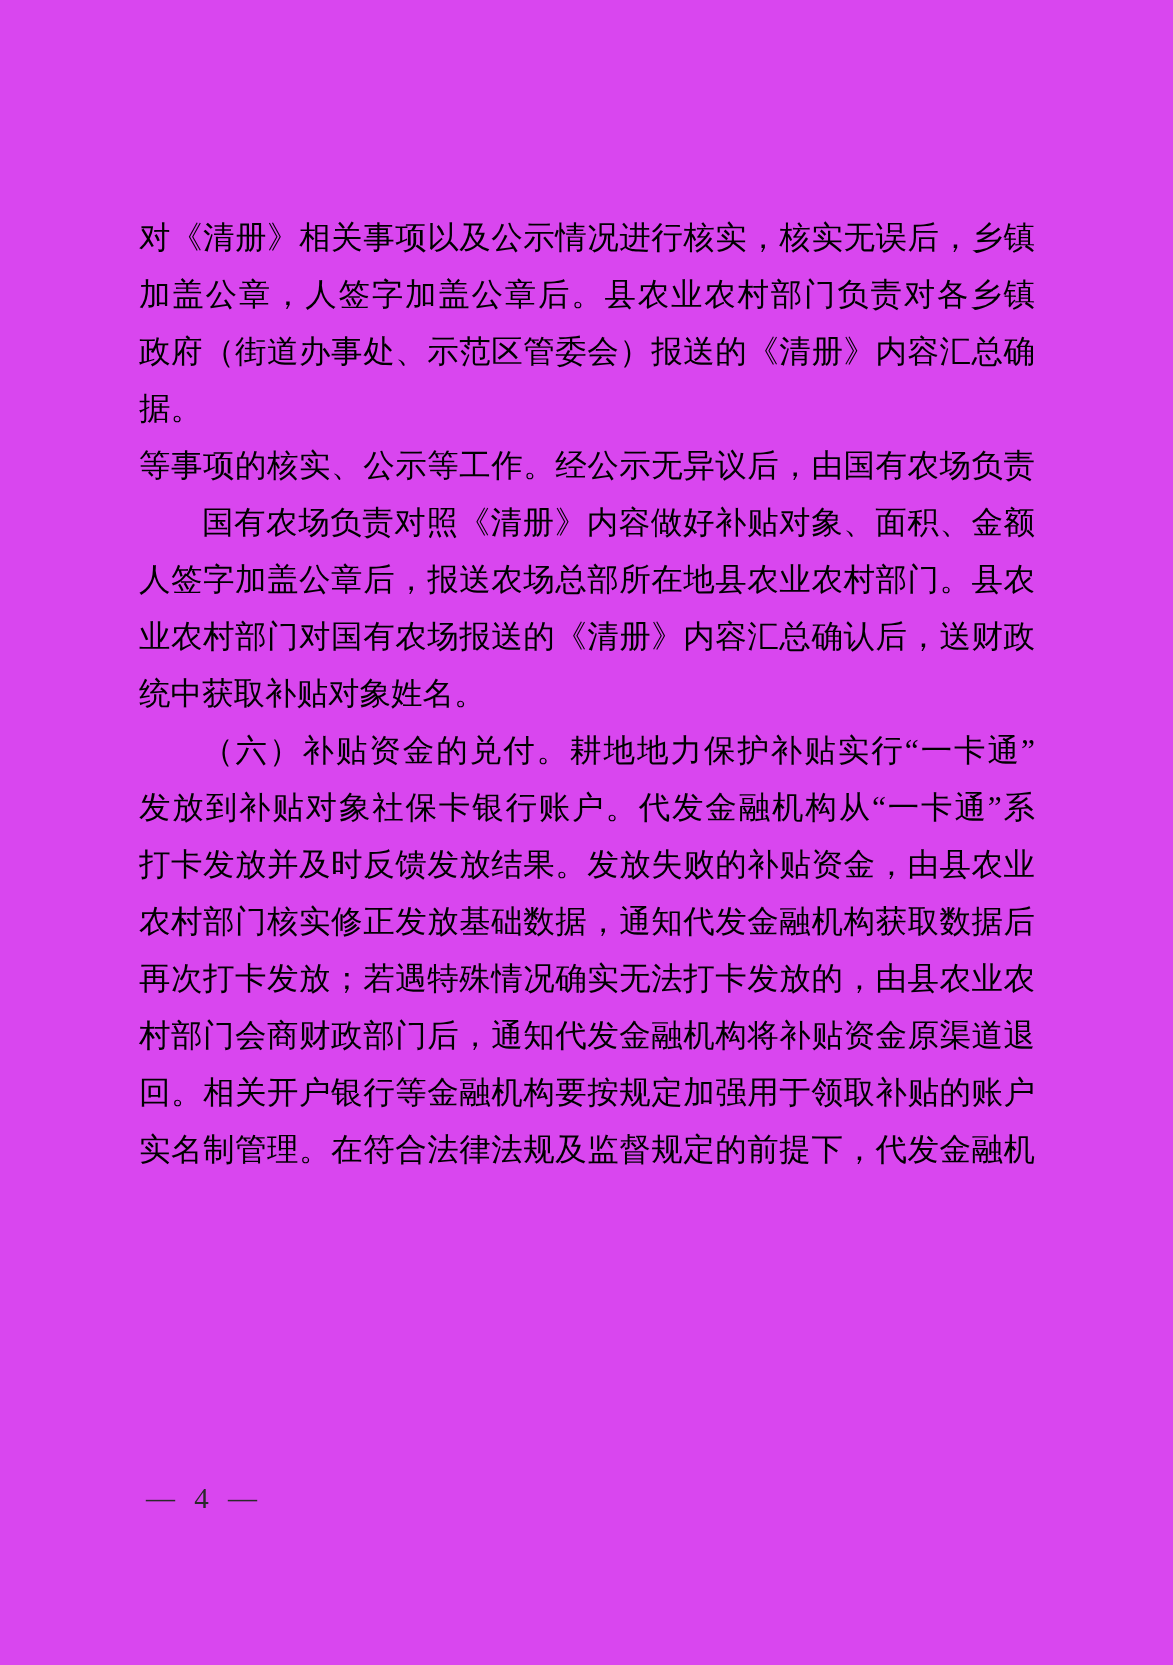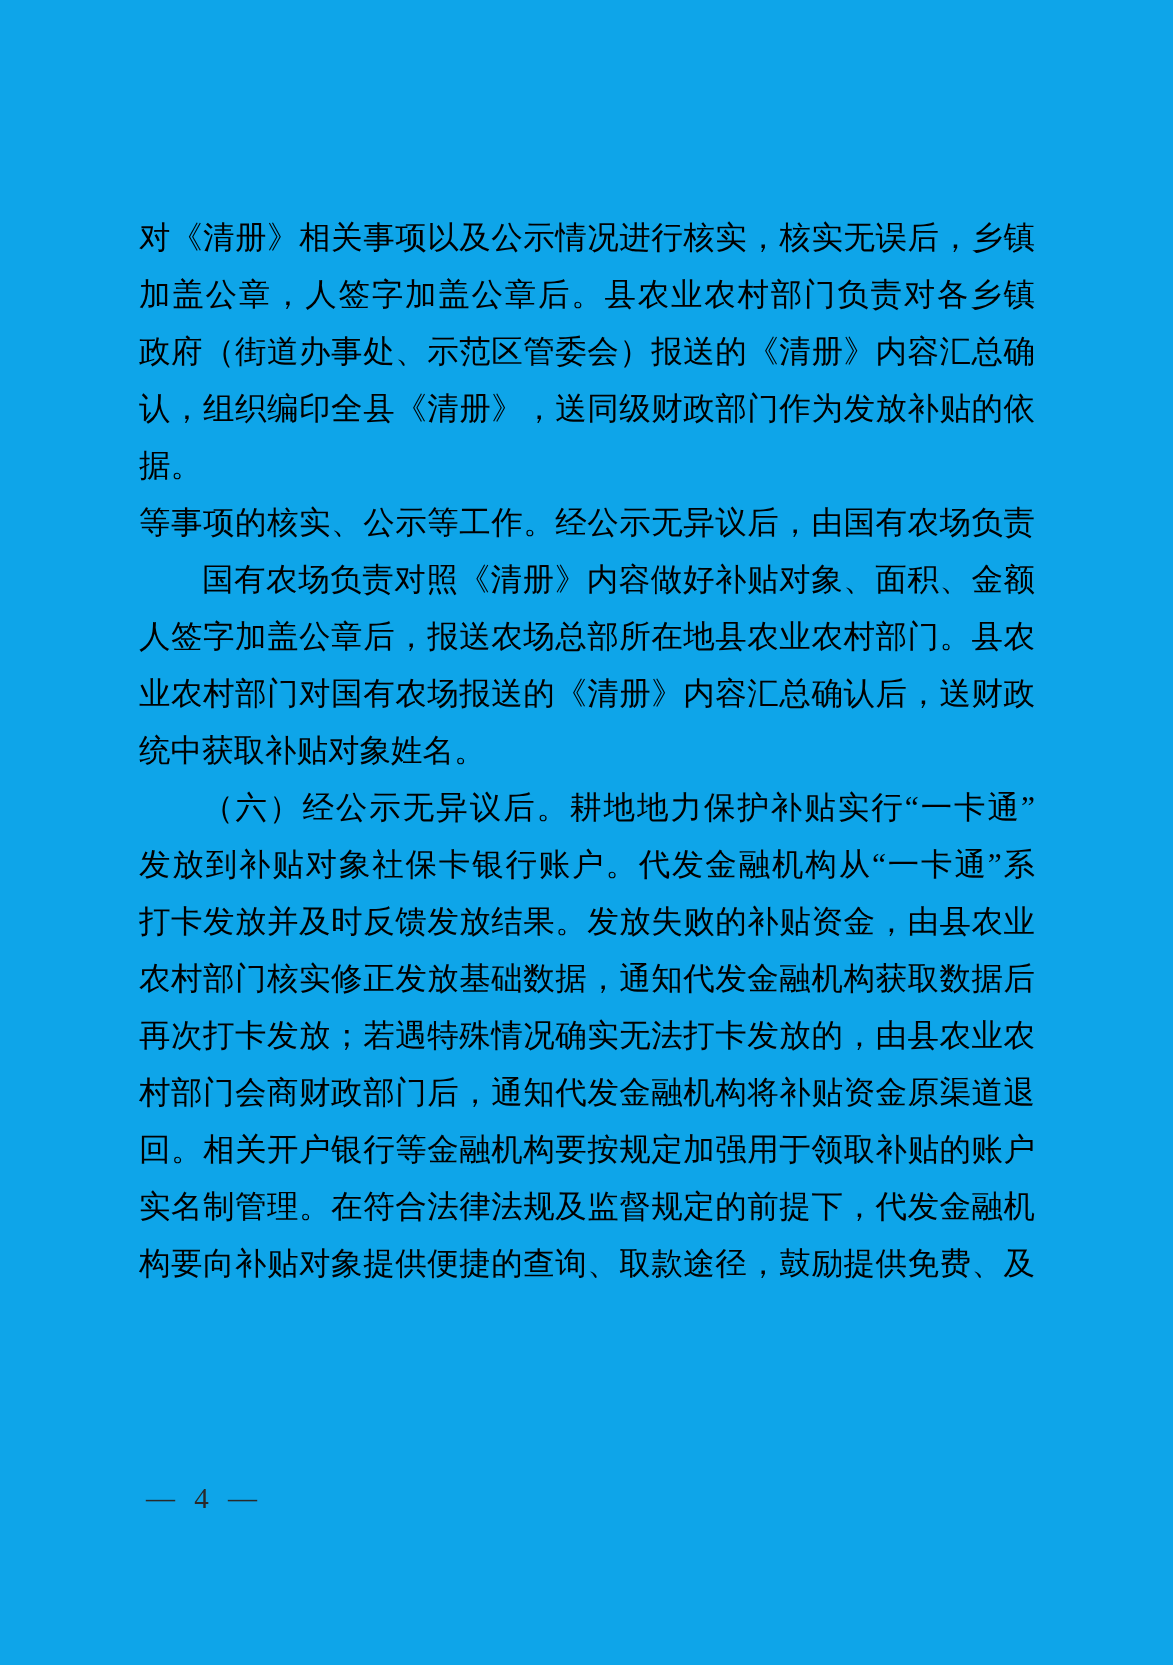--- a/index.html
+++ b/index.html
@@ -11,21 +11,21 @@
     height: 1665px;
     background: #ffffff;
     position: relative;
     font-family: "Liberation Serif", "DejaVu Serif", serif;
     color: #000000;
     overflow: hidden;
   }
   .doc-page {
     position: absolute;
     inset: 0;
-    background: #0ea5e9;
+    background: #d946ef;
   }
   .doc-body {
     position: absolute;
     left: 139px;
     top: 209px;
     width: 896px;
   }
   .line {
     font-size: 31.5px;
     line-height: 57px;
@@ -56,33 +56,31 @@
 </style>
 </head>
 <body>
 
 <div class="doc-page">
 
   <div class="doc-body">
     <div class="line">对《清册》相关事项以及公示情况进行核实，核实无误后，乡镇</div>
     <div class="line">加盖公章，人签字加盖公章后。县农业农村部门负责对各乡镇</div>
     <div class="line">政府（街道办事处、示范区管委会）报送的《清册》内容汇总确</div>
-    <div class="line">认，组织编印全县《清册》，送同级财政部门作为发放补贴的依</div>
     <div class="line short">据。</div>
     <div class="line">等事项的核实、公示等工作。经公示无异议后，由国有农场负责</div>
     <div class="line indent">国有农场负责对照《清册》内容做好补贴对象、面积、金额</div>
     <div class="line">人签字加盖公章后，报送农场总部所在地县农业农村部门。县农</div>
     <div class="line">业农村部门对国有农场报送的《清册》内容汇总确认后，送财政</div>
     <div class="line short">统中获取补贴对象姓名。</div>
-    <div class="line indent">（六）经公示无异议后。耕地地力保护补贴实行“一卡通”</div>
+    <div class="line indent">（六）补贴资金的兑付。耕地地力保护补贴实行“一卡通”</div>
     <div class="line">发放到补贴对象社保卡银行账户。代发金融机构从“一卡通”系</div>
     <div class="line">打卡发放并及时反馈发放结果。发放失败的补贴资金，由县农业</div>
     <div class="line">农村部门核实修正发放基础数据，通知代发金融机构获取数据后</div>
     <div class="line">再次打卡发放；若遇特殊情况确实无法打卡发放的，由县农业农</div>
     <div class="line">村部门会商财政部门后，通知代发金融机构将补贴资金原渠道退</div>
     <div class="line">回。相关开户银行等金融机构要按规定加强用于领取补贴的账户</div>
     <div class="line">实名制管理。在符合法律法规及监督规定的前提下，代发金融机</div>
-    <div class="line">构要向补贴对象提供便捷的查询、取款途径，鼓励提供免费、及</div>
   </div>
 
   <div class="page-footer">— 4 —</div>
 
 </div>
 
 </body></html>

